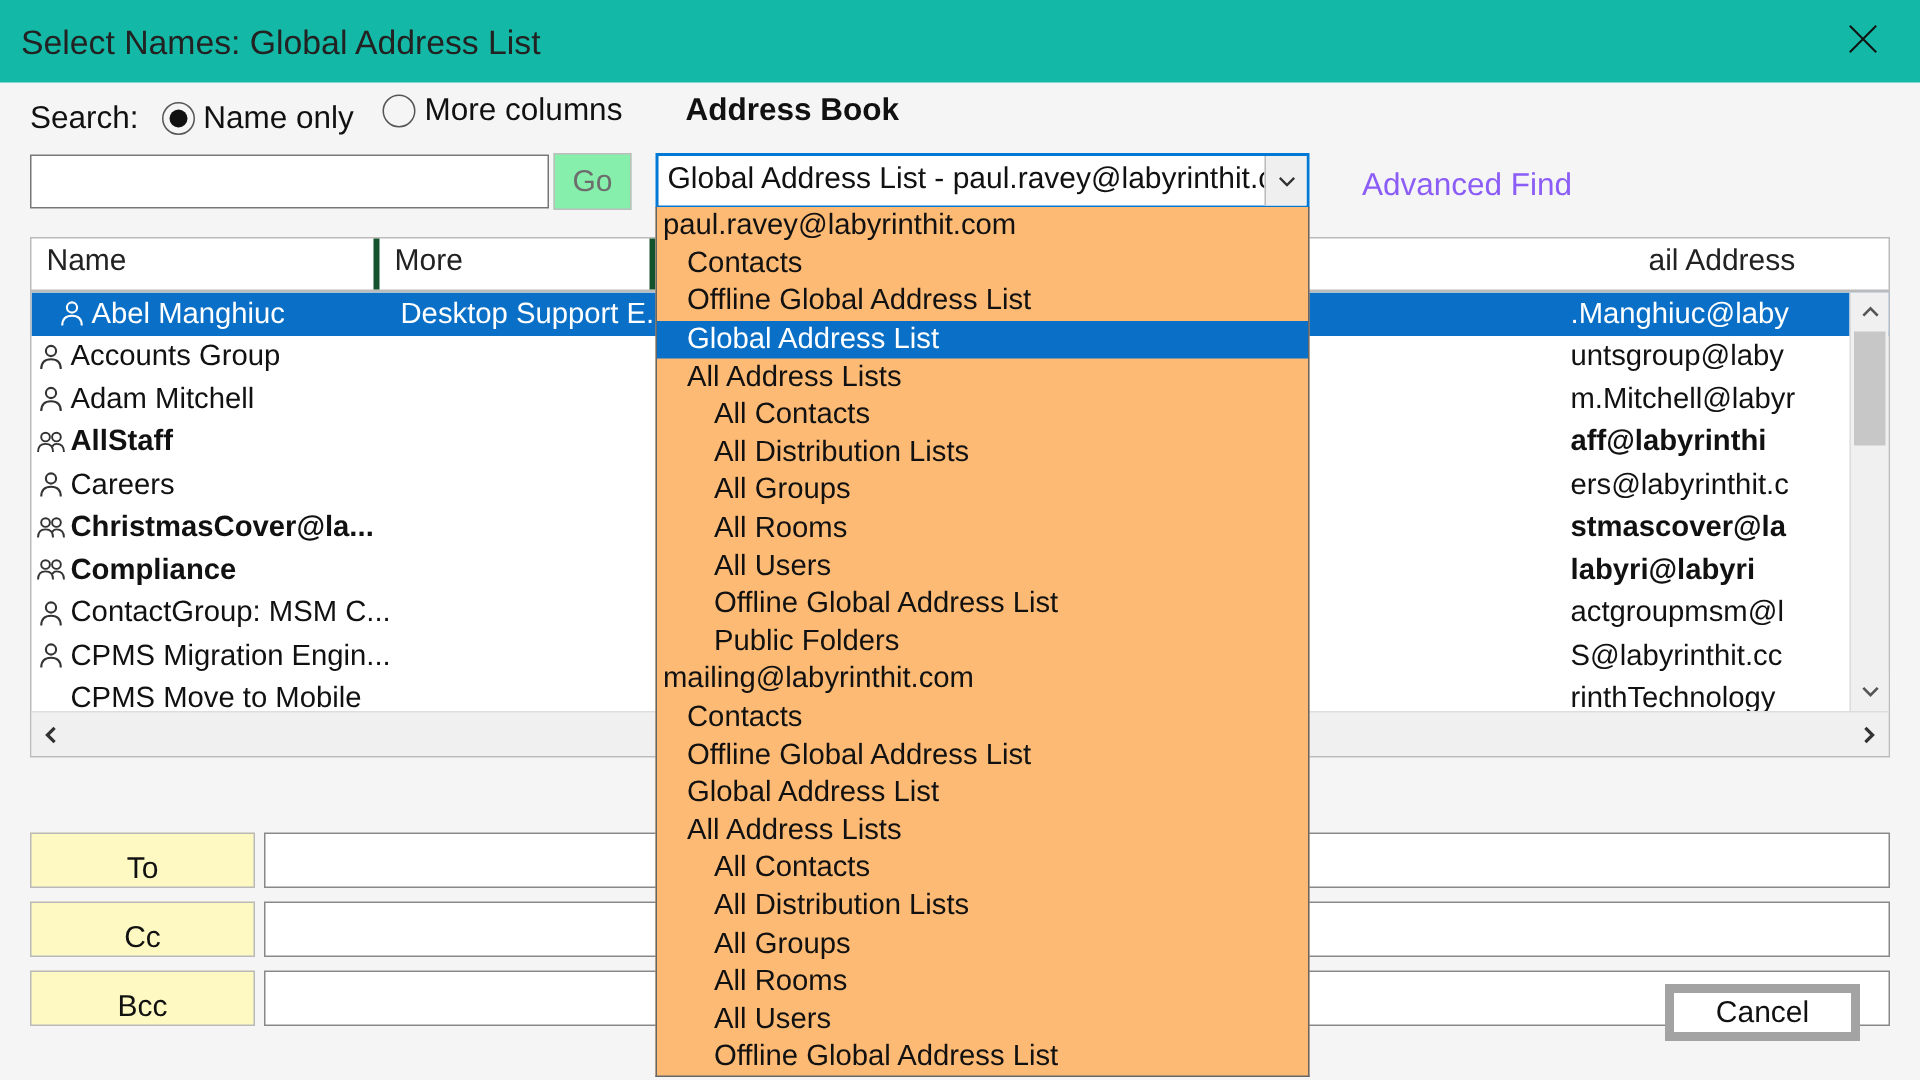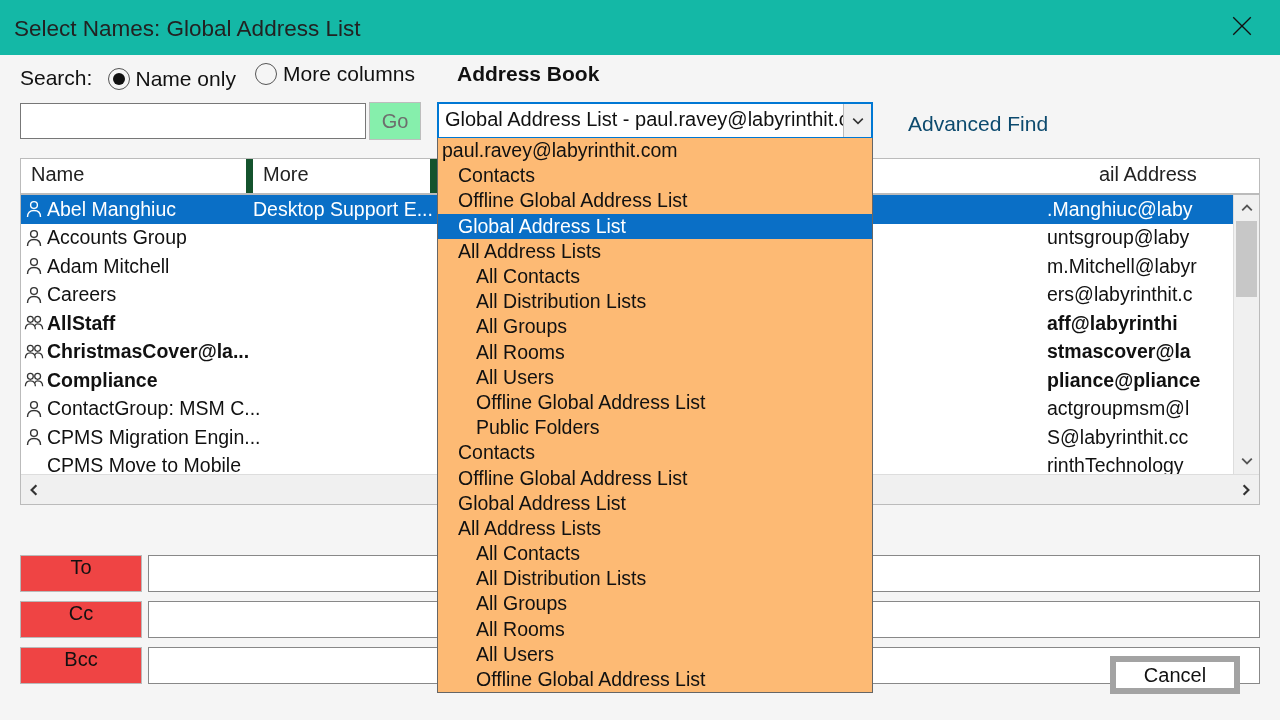--- a/index.html
+++ b/index.html
@@ -15,46 +15,46 @@
   .radio-circ { width:22px; height:22px; border:1px solid #555; border-radius:50%; display:inline-flex; align-items:center; justify-content:center; margin-right:6px; }
   .radio-dot { width:12px; height:12px; border-radius:50%; background:#111; }
   .radio-label { font-size:21px; color:#111; }
   .abooklabel { position:absolute; left:437px; top:0; font-weight:700; font-size:21px; }
   .searchbox { position:absolute; left:20px; top:103px; width:346px; height:36px; border:1px solid #777; background:#fff; padding:0 8px; font-size:18px; }
   .gobtn { position:absolute; left:369px; top:102px; width:52px; height:38px; background:#86efac; border:1px solid #bdbdbd; color:#6d6d6d; display:flex; align-items:center; justify-content:center; font-size:20px; }
   .combobox { position:absolute; left:437px; top:102px; width:436px; height:37px; border:2px solid #0078D4; background:#fff; display:flex; }
   .combobox-text { flex:1; overflow:hidden; white-space:nowrap; padding:4px 6px; font-size:20px; }
   .combobox-arrow { width:28px; border-left:1px solid #bbb; background:#efefef; display:flex; align-items:center; justify-content:center; }
   .chev { width:12px; height:12px; }
-  .advfind { position:absolute; left:908px; top:112px; font-size:21px; color:#0c4a6e; cursor:pointer; }
+  .advfind { position:absolute; left:908px; top:112px; font-size:21px; color:#8b5cf6; cursor:pointer; }
   .headerrow { position:absolute; left:20px; top:158px; right:20px; height:36px; border:1px solid #bbb; background:#fff; display:flex; z-index:1; }
-  .hcol { border-right:7px solid #14532d; padding:4px 10px; font-size:20px; color:#222; }
+  .hcol { border-right:4px solid #14532d; padding:4px 10px; font-size:20px; color:#222; }
   .hcol.name { width:232px; }
   .hcol.title { width:184px; }
   .hcol.gap  { flex:1; border-right:none; }
   .hcol.email { width:170px; border-right:none; }
   .listbox { position:absolute; left:20px; top:194px; right:20px; bottom:215px; border:1px solid #bbb; background:#fff; overflow:hidden; z-index:1; }
   .row { height:28.5px; display:flex; align-items:center; white-space:nowrap; }
-  .row.sel { background:#0a6fc6; color:#fff; }
+  .row.sel { background:#0a6fc6; color:#fff;padding-left:14px; }
   .picon { width:26px; display:flex; align-items:center; justify-content:center; }
   .rname { min-width:206px; font-size:19.5px; }
   .rtitle { min-width:184px; font-size:19.5px; padding-left:0; }
   .remail { position:absolute; right:52px; font-size:19.5px; width:160px; overflow:hidden; text-align:left; white-space:nowrap; }
   .bold { font-weight:700; }
   .vscroll { position:absolute; right:0; top:0; bottom:30px; width:26px; background:#f0f0f0; border-left:1px solid #ddd; }
   .vscroll .upbtn, .vscroll .dnbtn { position:absolute; left:0; right:0; height:26px; display:flex; align-items:center; justify-content:center; background:#f0f0f0; }
   .vscroll .upbtn { top:0; } .vscroll .dnbtn { bottom:0; }
   .vscroll .thumb { position:absolute; left:2px; right:2px; top:26px; height:76px; background:#c7c7c7; }
   .hscroll { position:absolute; left:0; right:0; bottom:0; height:30px; background:#f0f0f0; border-top:1px solid #ddd; display:flex; align-items:center; }
   .hscroll .lbtn, .hscroll .rbtn { width:26px; height:30px; display:flex; align-items:center; justify-content:center; }
   .hscroll .htrack { flex:1; }
   .chevsvg { width:12px; height:12px; }
   .recips { position:absolute; left:20px; right:20px; bottom:36px; }
   .reciprow { display:flex; align-items:center; margin-top:9px; }
-  .recbtn { width:122px; height:37px; border:1px solid #b9b9b9; background:#ef4444; display:flex; align-items:flex-start; justify-content:center; font-size:20px; cursor:pointer; }
+  .recbtn { width:150px; height:37px; border:1px solid #b9b9b9; background:#fef9c3; display:flex; align-items:flex-end; justify-content:center; font-size:20px; cursor:pointer; }
   .recinput { flex:1; height:37px; border:1px solid #888; background:#fff; margin-left:6px; }
   .okcancel { position:absolute; right:20px; bottom:-10px; display:flex; gap:12px; }
   .btn { width:130px; height:38px; display:flex; align-items:center; justify-content:center; font-size:20px; cursor:pointer; }
   .btn.ok { background:#eee; border:1px solid #bbb; }
   .btn.cancel { border:6px solid #a3a3a3; background:#fff; }
   
   .dropdown { position:absolute; left:437px; top:138px; width:436px; border:1px solid #666; border-top:none; background:#fdba74; z-index:100; }
   .dditem { height:25.2px; padding:0 4px 0 4px; display:flex; align-items:center; font-size:19.5px; cursor:default; white-space:nowrap; overflow:hidden; }
   .dditem.indent1 { padding-left:20px; }
   .dditem.indent2 { padding-left:38px; }
@@ -143,44 +143,44 @@
               <circle cx="9" cy="5" r="3.4" fill="none" stroke="#333" stroke-width="1.4"></circle>
               <path d="M2.5 17 Q2.5 10.5 9 10.5 Q15.5 10.5 15.5 17" fill="none" stroke="#333" stroke-width="1.4"></path>
             </svg>
           </span>
           <span class="rname ">Adam Mitchell</span>
           <span class="rtitle"></span>
           <span class="remail ">m.Mitchell@labyr</span>
         </div>
         <div class="row">
           <span class="picon">
-            <svg width="18" height="18" viewBox="0 0 18 18">
-              <circle cx="9" cy="5" r="3.4" fill="none" stroke="#333" stroke-width="1.4"></circle>
-              <path d="M2.5 17 Q2.5 10.5 9 10.5 Q15.5 10.5 15.5 17" fill="none" stroke="#333" stroke-width="1.4"></path>
-            </svg>
-          </span>
-          <span class="rname ">Careers</span>
-          <span class="rtitle"></span>
-          <span class="remail ">ers@labyrinthit.c</span>
-        </div>
-        <div class="row">
-          <span class="picon">
             <svg width="20" height="18" viewBox="0 0 22 18">
               <circle cx="7" cy="5" r="3.2" fill="none" stroke="#333" stroke-width="1.4"></circle>
               <path d="M1.5 16 Q1.5 10 7 10 Q12.5 10 12.5 16" fill="none" stroke="#333" stroke-width="1.4"></path>
               <circle cx="15" cy="5" r="3.2" fill="none" stroke="#333" stroke-width="1.4"></circle>
               <path d="M12 12 Q13 10 15 10 Q20.5 10 20.5 16" fill="none" stroke="#333" stroke-width="1.4"></path>
             </svg>
           </span>
           <span class="rname bold">AllStaff</span>
           <span class="rtitle"></span>
           <span class="remail bold">aff@labyrinthi</span>
         </div>
         <div class="row">
           <span class="picon">
+            <svg width="18" height="18" viewBox="0 0 18 18">
+              <circle cx="9" cy="5" r="3.4" fill="none" stroke="#333" stroke-width="1.4"></circle>
+              <path d="M2.5 17 Q2.5 10.5 9 10.5 Q15.5 10.5 15.5 17" fill="none" stroke="#333" stroke-width="1.4"></path>
+            </svg>
+          </span>
+          <span class="rname ">Careers</span>
+          <span class="rtitle"></span>
+          <span class="remail ">ers@labyrinthit.c</span>
+        </div>
+        <div class="row">
+          <span class="picon">
             <svg width="20" height="18" viewBox="0 0 22 18">
               <circle cx="7" cy="5" r="3.2" fill="none" stroke="#333" stroke-width="1.4"></circle>
               <path d="M1.5 16 Q1.5 10 7 10 Q12.5 10 12.5 16" fill="none" stroke="#333" stroke-width="1.4"></path>
               <circle cx="15" cy="5" r="3.2" fill="none" stroke="#333" stroke-width="1.4"></circle>
               <path d="M12 12 Q13 10 15 10 Q20.5 10 20.5 16" fill="none" stroke="#333" stroke-width="1.4"></path>
             </svg>
           </span>
           <span class="rname bold">ChristmasCover@la...</span>
           <span class="rtitle"></span>
           <span class="remail bold">stmascover@la</span>
@@ -189,21 +189,21 @@
           <span class="picon">
             <svg width="20" height="18" viewBox="0 0 22 18">
               <circle cx="7" cy="5" r="3.2" fill="none" stroke="#333" stroke-width="1.4"></circle>
               <path d="M1.5 16 Q1.5 10 7 10 Q12.5 10 12.5 16" fill="none" stroke="#333" stroke-width="1.4"></path>
               <circle cx="15" cy="5" r="3.2" fill="none" stroke="#333" stroke-width="1.4"></circle>
               <path d="M12 12 Q13 10 15 10 Q20.5 10 20.5 16" fill="none" stroke="#333" stroke-width="1.4"></path>
             </svg>
           </span>
           <span class="rname bold">Compliance</span>
           <span class="rtitle"></span>
-          <span class="remail bold">pliance@pliance</span>
+          <span class="remail bold">labyri@labyri</span>
         </div>
         <div class="row">
           <span class="picon">
             <svg width="18" height="18" viewBox="0 0 18 18">
               <circle cx="9" cy="5" r="3.4" fill="none" stroke="#333" stroke-width="1.4"></circle>
               <path d="M2.5 17 Q2.5 10.5 9 10.5 Q15.5 10.5 15.5 17" fill="none" stroke="#333" stroke-width="1.4"></path>
             </svg>
           </span>
           <span class="rname ">ContactGroup: MSM C...</span>
           <span class="rtitle"></span>
@@ -274,20 +274,21 @@
       <div class="dditem indent1">Offline Global Address List</div>
       <div class="dditem indent1 sel">Global Address List</div>
       <div class="dditem indent1">All Address Lists</div>
       <div class="dditem indent2">All Contacts</div>
       <div class="dditem indent2">All Distribution Lists</div>
       <div class="dditem indent2">All Groups</div>
       <div class="dditem indent2">All Rooms</div>
       <div class="dditem indent2">All Users</div>
       <div class="dditem indent2">Offline Global Address List</div>
       <div class="dditem indent2">Public Folders</div>
+      <div class="dditem indent0">mailing@labyrinthit.com</div>
       <div class="dditem indent1">Contacts</div>
       <div class="dditem indent1">Offline Global Address List</div>
       <div class="dditem indent1">Global Address List</div>
       <div class="dditem indent1">All Address Lists</div>
       <div class="dditem indent2">All Contacts</div>
       <div class="dditem indent2">All Distribution Lists</div>
       <div class="dditem indent2">All Groups</div>
       <div class="dditem indent2">All Rooms</div>
       <div class="dditem indent2">All Users</div>
       <div class="dditem indent2">Offline Global Address List</div>

